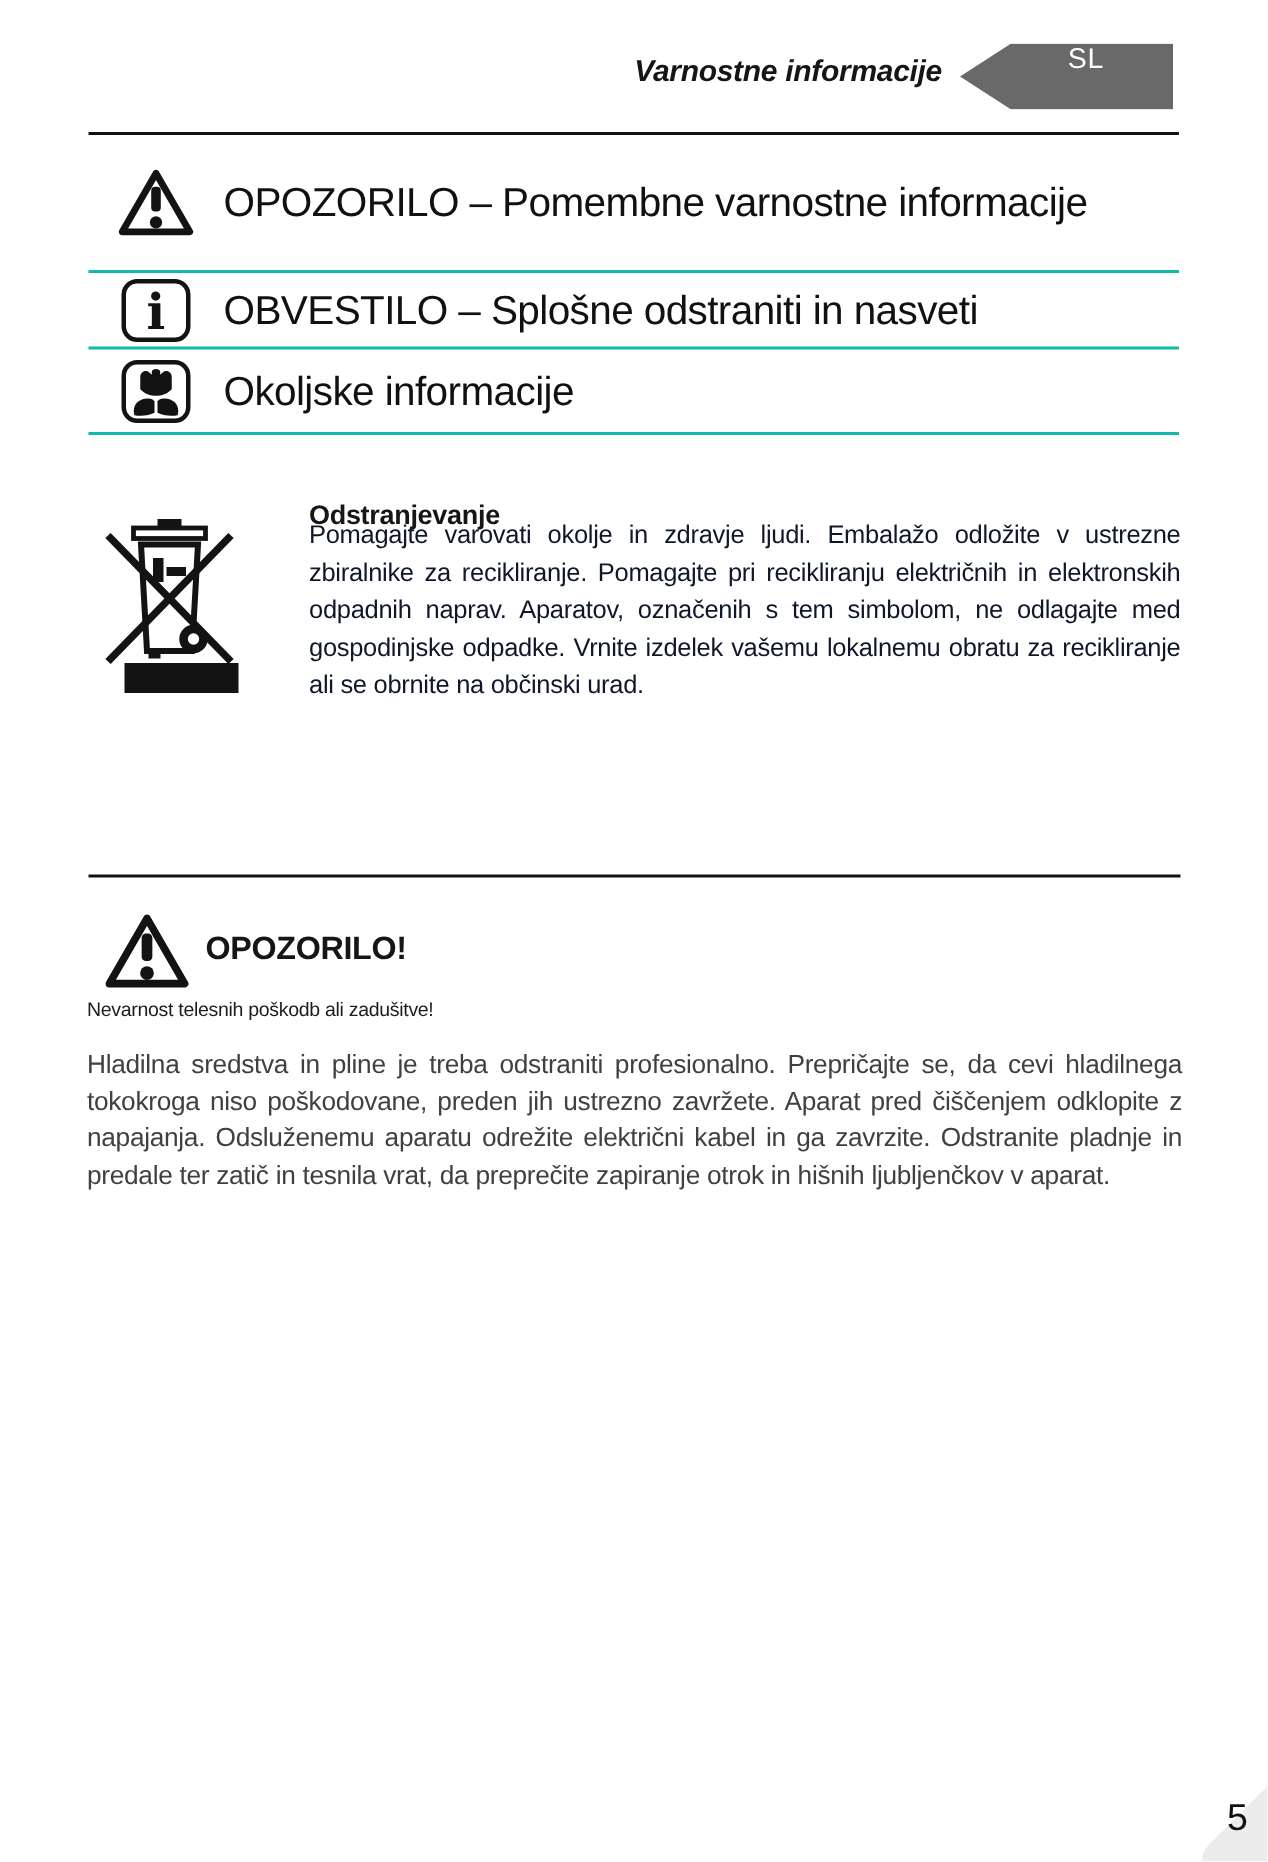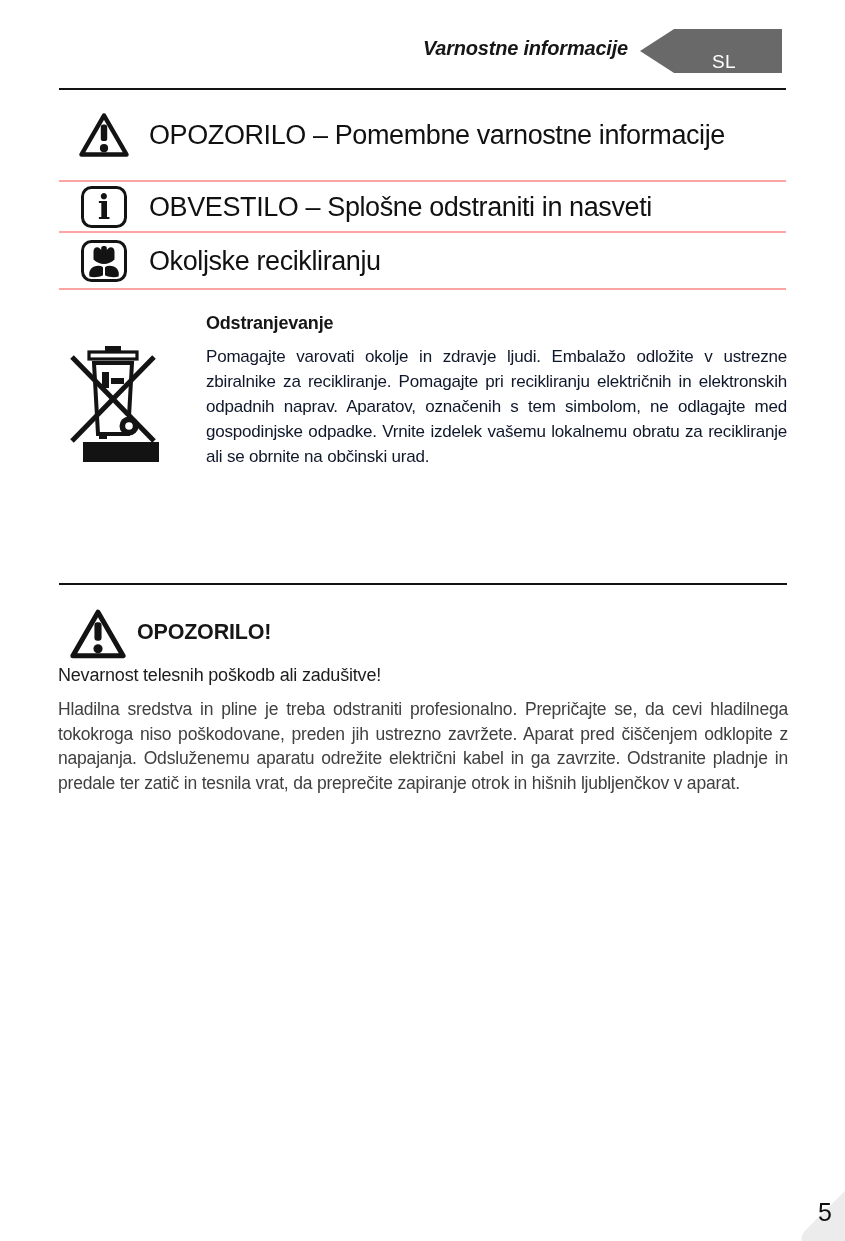--- a/index.html
+++ b/index.html
@@ -16,60 +16,60 @@
   .header-title{
     top:37px;right:217px;
     font-size:20px;font-weight:700;letter-spacing:-0.2px;
     white-space:nowrap;
     font-style:italic;
   }
   .lang-tag{
     top:29px;left:640px;width:142px;height:44px;
     background:#696969;
     clip-path:polygon(24% 0,100% 0,100% 100%,24% 100%,0 50%);
-    display:flex;align-items:flex-end;justify-content:center;
+    display:flex;align-items:flex-start;justify-content:center;
     padding-left:26px;box-sizing:border-box;
     color:#ffffff;font-size:19px;letter-spacing:0.5px;
   }
   
   .legend-table{
     top:88px;left:59px;width:727px;
     border-top:2px solid #131313;
   }
   .legend-row{
     display:flex;align-items:center;
-    border-bottom:2px solid #fca5a5;
+    border-bottom:2px solid #14b8a6;
   }
   .legend-row.r1{height:90px;}
   .legend-row.r2{height:49px;}
   .legend-row.r3{height:55px;}
   .icon-cell{width:90px;flex:0 0 90px;display:flex;align-items:center;justify-content:center;}
   .legend-label{
     font-size:27px;line-height:36px;letter-spacing:-0.4px;
     color:#111;font-weight:400;white-space:normal;
   }
   
   .disposal-title{
-    top:313px;left:206px;
+    top:333px;left:206px;
     font-size:18px;font-weight:700;letter-spacing:-0.2px;
   }
   .disposal-body{
     top:344px;left:206px;width:581px;
     font-size:17px;line-height:25px;letter-spacing:-0.2px;
     text-align:justify;color:#0f172a;
   }
   .rule2{top:583px;left:59px;width:728px;height:2px;background:#131313;}
   
   .warn-title{
     top:620px;left:137px;
     font-size:21.5px;letter-spacing:-0.2px;font-weight:700;
   }
   .warn-subtitle{
     top:665px;left:58px;
-    font-size:18px;letter-spacing:-0.2px;color:#1c1c1c;
+    font-size:13px;letter-spacing:-0.2px;color:#1c1c1c;
   }
   .warn-body{
     top:697px;left:58px;width:730px;
     font-size:17.5px;line-height:24.6px;letter-spacing:-0.2px;
     text-align:justify;color:#404040;
   }
   
   .corner-diamond{
     top:1191px;left:816px;width:98px;height:98px;
     background:#ececec;border-radius:14px;
@@ -116,21 +116,21 @@
 
     <div class="legend-row r3">
       <div class="icon-cell">
         <svg width="48" height="44" viewBox="0 0 48 44">
           <rect x="2.5" y="2.5" width="43" height="39" rx="9" fill="none" stroke="#131313" stroke-width="3"></rect>
           <path fill="#131313" d="M13.5,20.5 L13.5,12.5 C13.5,8.8 17,7.2 19.6,9.3 L21.2,10.9 L21.2,8.9 C21.2,6.4 26.8,6.4 26.8,8.9 L26.8,10.9 L28.4,9.3 C31,7.2 34.5,8.8 34.5,12.5 L34.5,20.5 C31.5,23.6 27.8,24.9 24,24.9 C20.2,24.9 16.5,23.6 13.5,20.5 Z"></path>
           <path fill="#131313" d="M9.5,37.6 C7.8,31 12.5,26.4 19,26.7 C20.8,26.8 22.3,27.5 23,28.5 L23,36.2 C19,38.3 13,38.7 9.5,37.6 Z"></path>
           <path fill="#131313" d="M38.5,37.6 C40.2,31 35.5,26.4 29,26.7 C27.2,26.8 25.7,27.5 25,28.5 L25,36.2 C29,38.3 35,38.7 38.5,37.6 Z"></path>
         </svg>
       </div>
-      <div class="legend-label">Okoljske recikliranju</div>
+      <div class="legend-label">Okoljske informacije</div>
     </div>
 
   </div>
 
   <div class="abs" style="top:341px;left:66px;">
     <svg width="94" height="126" viewBox="0 0 94 126">
       <rect x="39" y="5" width="16" height="5" fill="#131313"></rect>
       <rect x="23" y="11" width="48" height="7" fill="none" stroke="#131313" stroke-width="3.2"></rect>
       <path d="M28,22 L66,22 L62,93 L32,93 Z" fill="none" stroke="#131313" stroke-width="4"></path>
       <rect x="36" y="31" width="7" height="16" fill="#131313"></rect>

